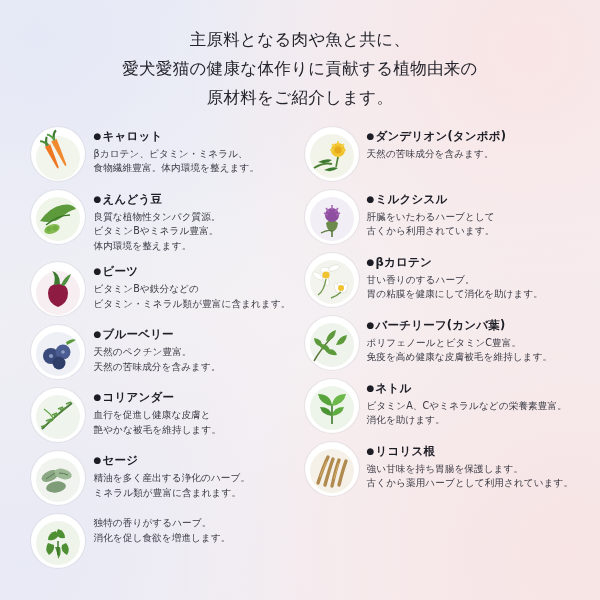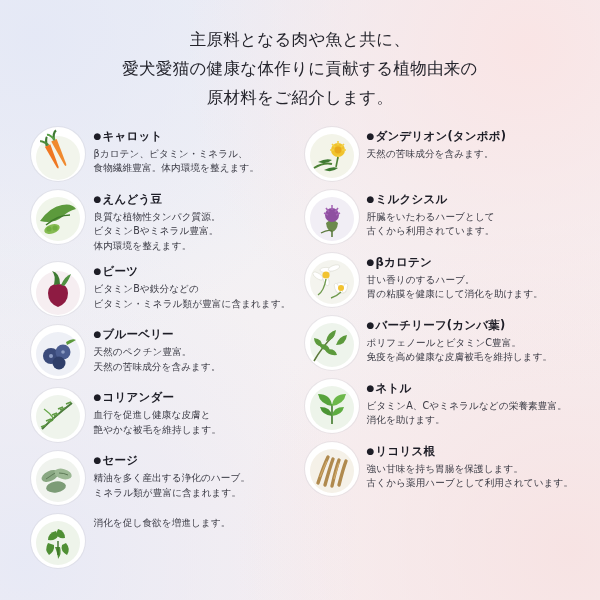--- a/index.html
+++ b/index.html
@@ -251,20 +251,21 @@
               <path d="M24 16 q-8 2 -8 9 q8 1 10 -4 Z"></path>
               <path d="M16 28 q-4 7 1 12 q6 -4 5 -10 Z"></path>
               <path d="M34 28 q5 6 1 12 q-7 -4 -5 -10 Z"></path>
               <path d="M23 32 q3 8 3 12 q4 -5 2 -12 Z"></path>
             </g>
             <path d="M26 26 l0 14" stroke="#3b7029" stroke-width="1.4"></path>
           </svg>
         </div>
         <div class="texts">
           <div class="desc">
+            <div>独特の香りがするハーブ。</div>
             <div>消化を促し食欲を増進します。</div>
           </div>
         </div>
       </div>
 
     </div>
 
     <div class="col">
 
       <div class="item">

